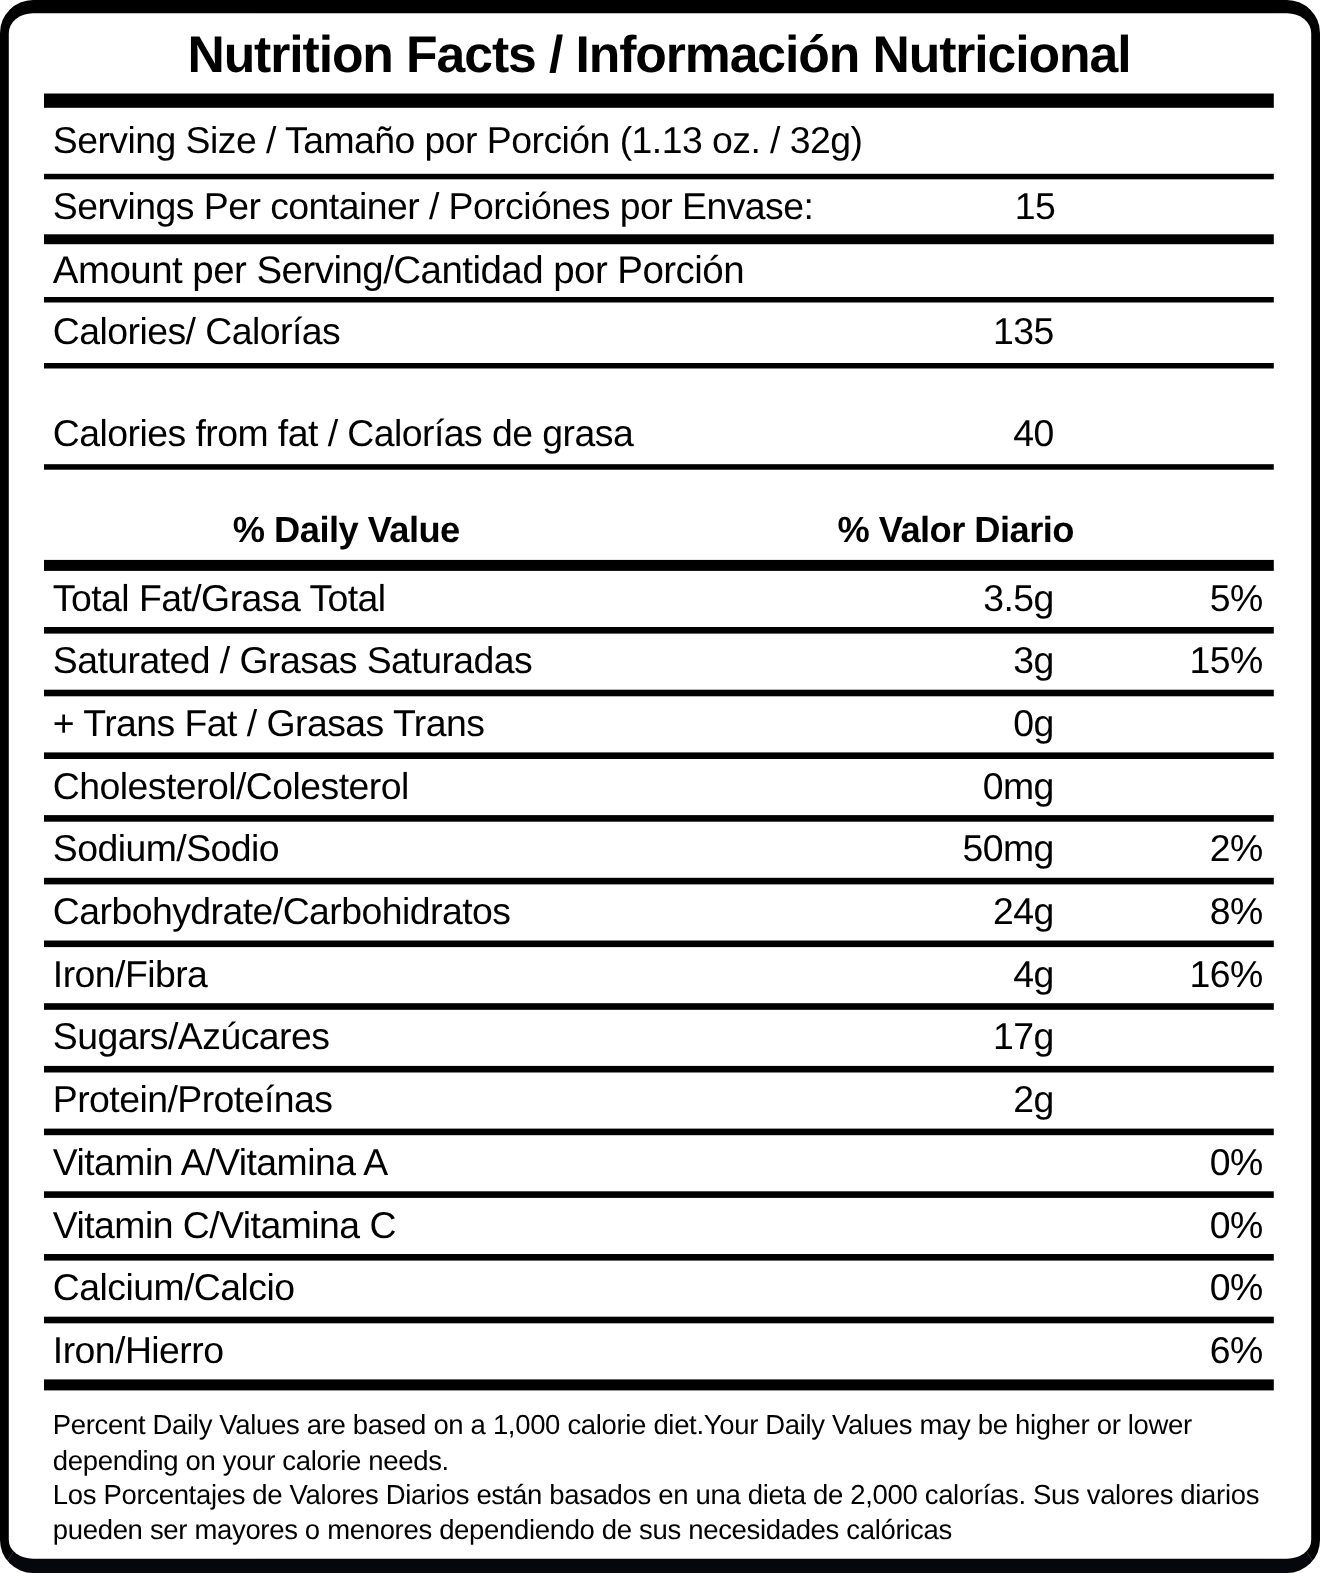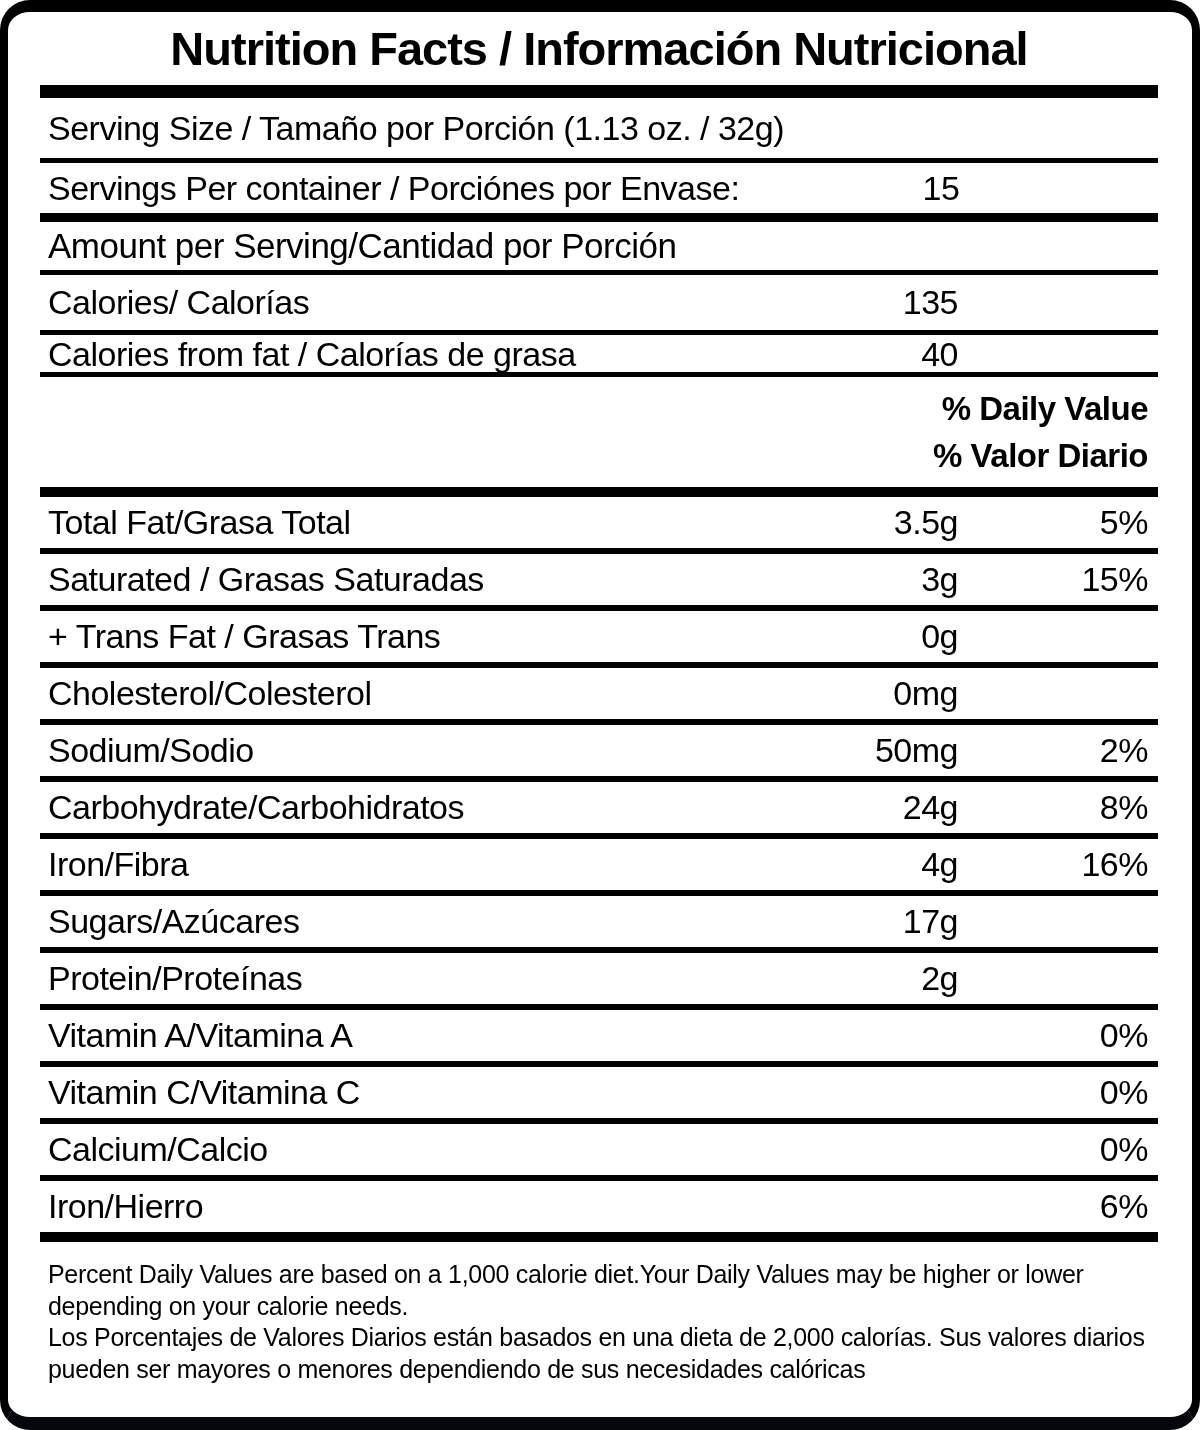--- a/index.html
+++ b/index.html
@@ -42,26 +42,26 @@
     letter-spacing: -0.5px;
   }
   .row .lbl { padding-left: 8px; white-space: nowrap; }
   .row .amt { text-align: right; white-space: nowrap; }
   .row .dv  { text-align: right; padding-right: 10px; white-space: nowrap; }
 
   .row-serving   { height: 60px; }
   .row-servings  { height: 50px; }
   .row-amountper { height: 48px; font-weight: normal; font-size: 35px; }
   .row-cal       { height: 55px; }
-  .row-calfat    { height: 37px; }
+  .row-calfat    { height: 55px; margin-top: 32px; }
   .nutrient-row  { height: 51px; }
 
   .dv-header {
-    height: 110px;
-    display: flex; flex-direction: column; justify-content: space-around;
+    height: 82px;
+    display: flex; flex-direction: row; justify-content: space-around;
     align-items: flex-end;
     padding: 8px 10px 8px 0;
     font-weight: bold; font-size: 33px; letter-spacing: -0.5px;
   }
   .footnote {
     margin-top: 17px;
     padding-left: 8px; padding-right: 4px;
     font-size: 25px; line-height: 31.5px; letter-spacing: -0.3px;
   }
   .footnote p { margin: 0; }

